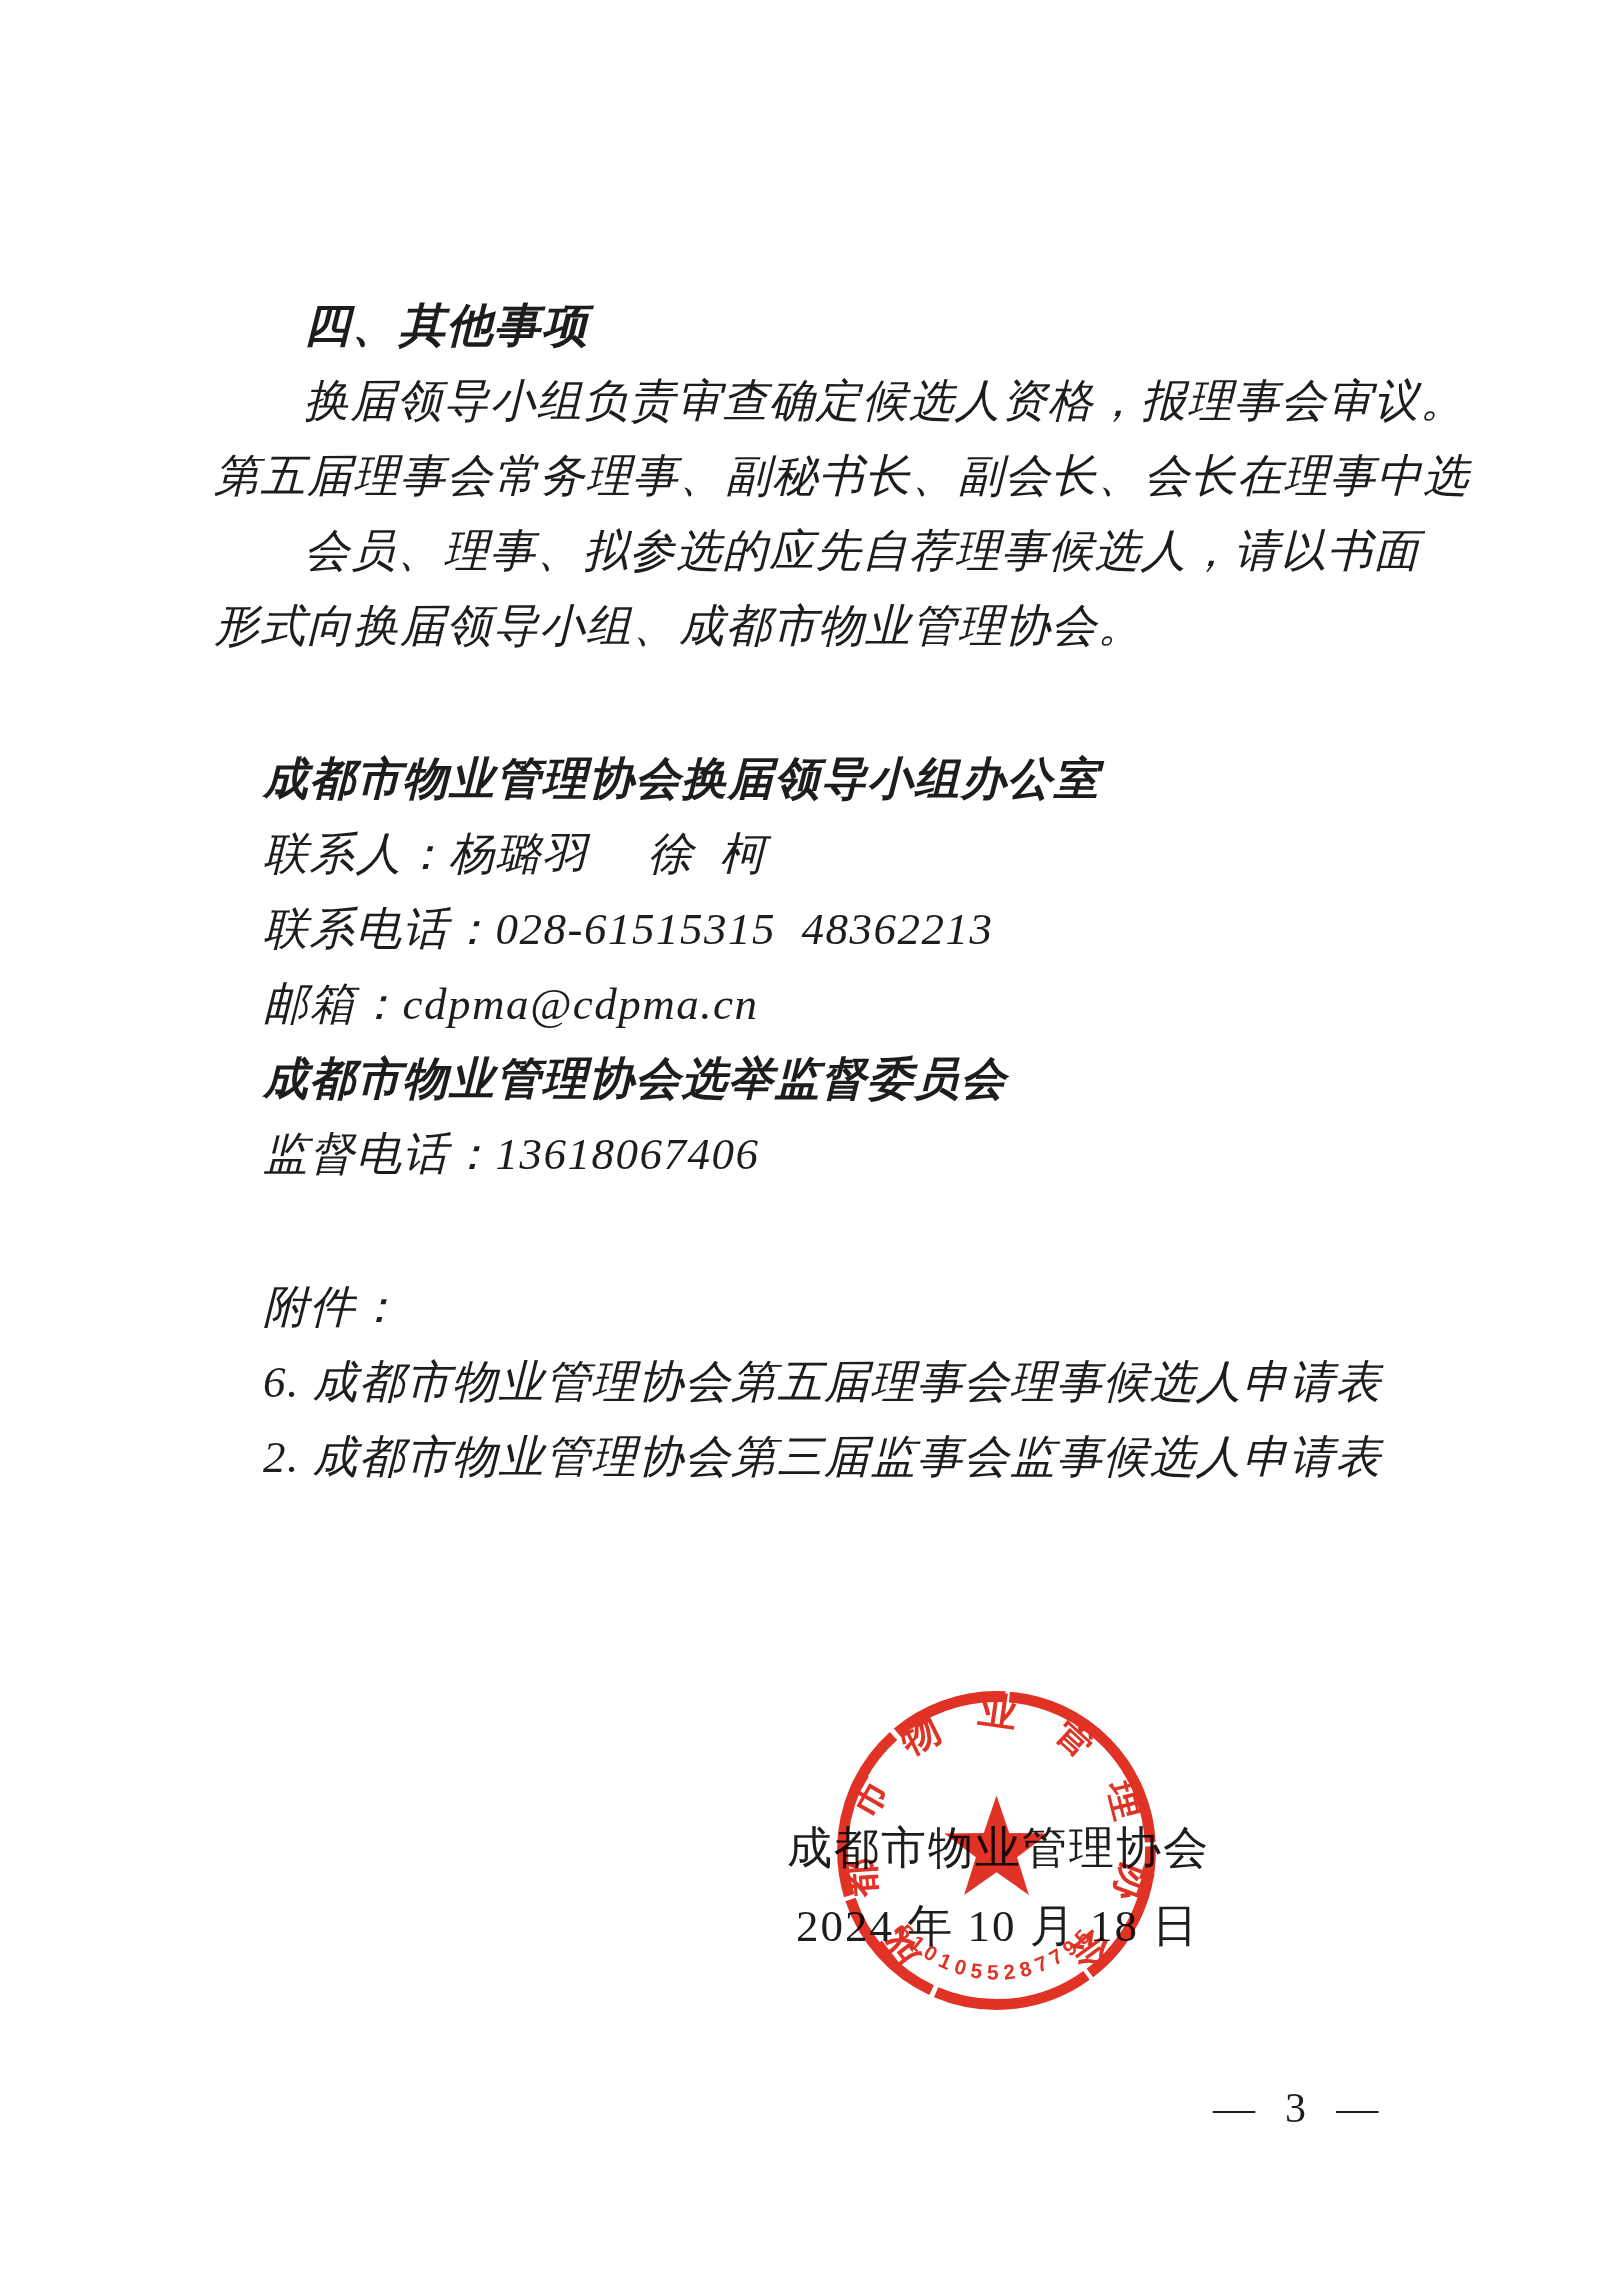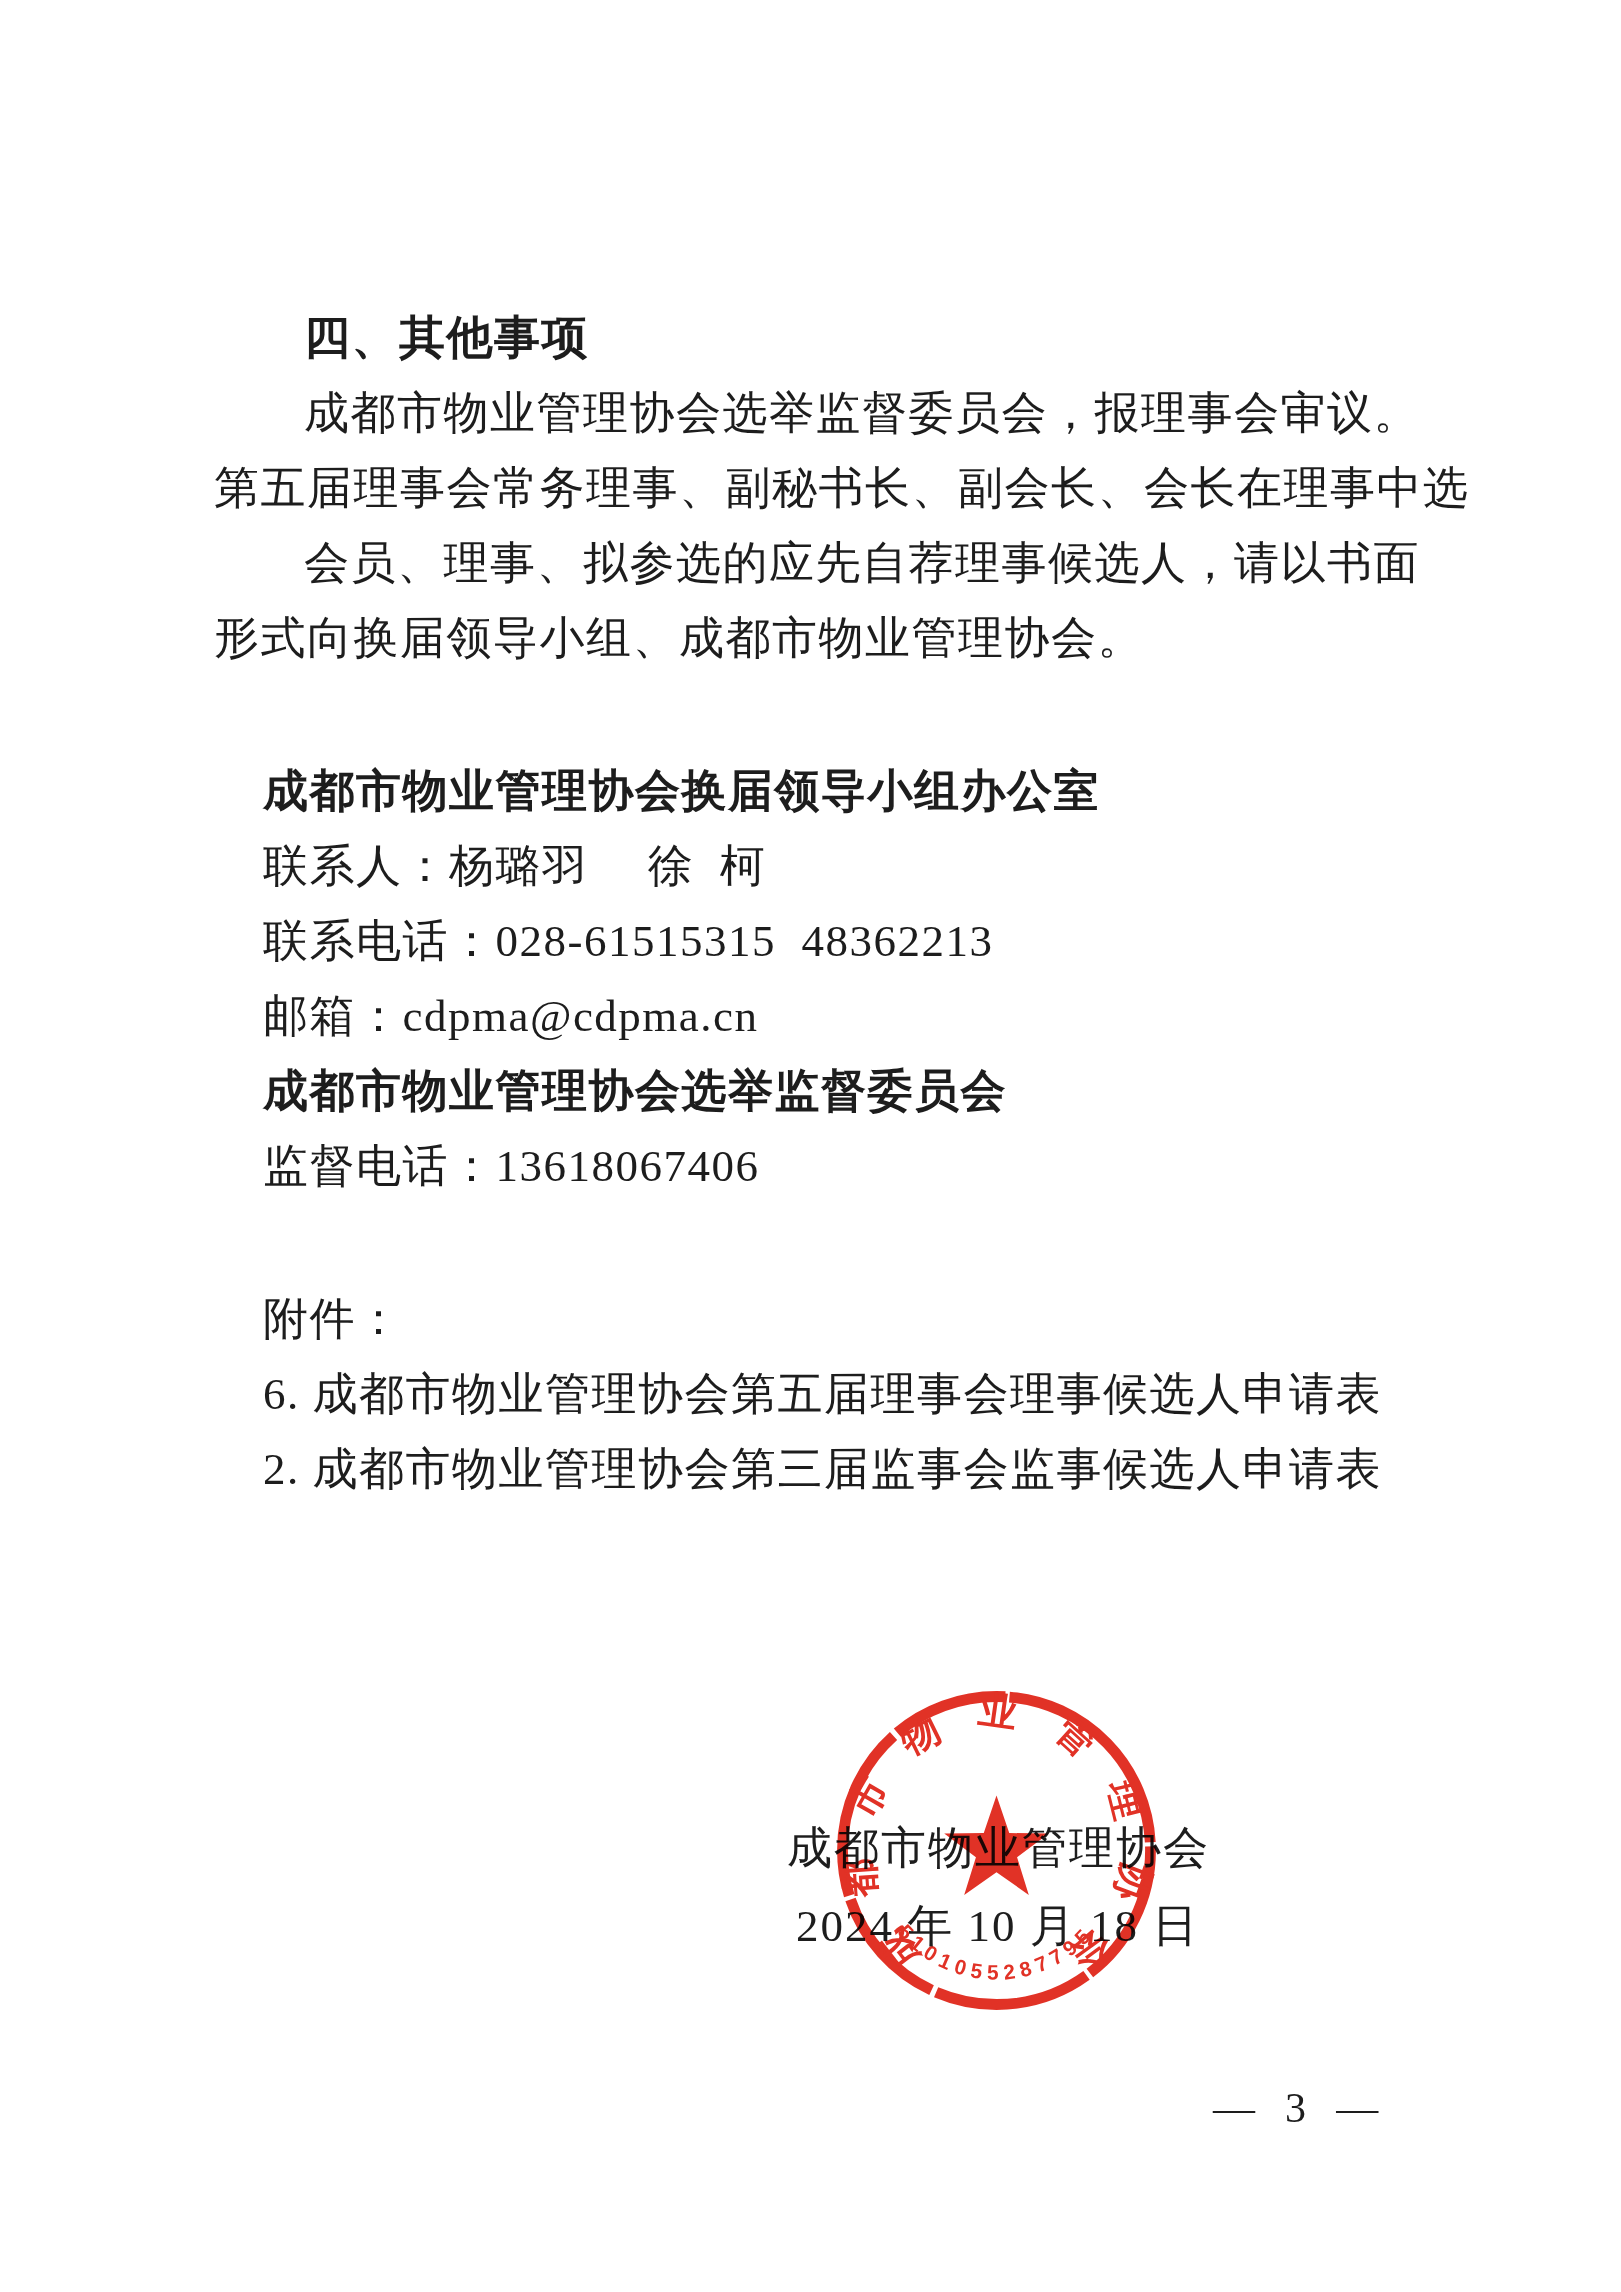--- a/index.html
+++ b/index.html
@@ -1,20 +1,20 @@
 <!DOCTYPE html>
 <html lang="zh"><head>
 <meta charset="utf-8">
 <style>
   html,body{margin:0;padding:0;background:#ffffff;}
   .page{
     position:relative;width:1621px;height:2293px;background:#ffffff;
     overflow:hidden;font-family:"Liberation Serif",serif;color:#1d1d1d;
   }
-  .flow{position:absolute;left:214px;top:298px;width:1313px;}
+  .flow{position:absolute;left:214px;top:286px;width:1313px;font-style:italic;}
   .g + .g{margin-top:78px;}
   .line{
     font-size:45px;height:75px;line-height:75px;
     letter-spacing:1.5px;white-space:pre;
   }
   .h{
     font-family:"Liberation Sans",sans-serif;font-weight:700;
     font-size:46px;height:78px;line-height:78px;
   }
   .ind1{padding-left:49px;}
@@ -30,21 +30,21 @@
 </style>
 </head>
 <body>
 
 <div class="page">
 
   <div class="flow">
     <div class="g">
       <div class="line h ind2">四、其他事项</div>
       <div>
-          <div class="line ind2">成都市物业管理协会选举监督委员会，报理事会审议。</div>
+          <div class="line ind2">换届领导小组负责审查确定候选人资格，报理事会审议。</div>
           <div class="line">第五届理事会常务理事、副秘书长、副会长、会长在理事中选</div>
           <div class="line ind2">会员、理事、拟参选的应先自荐理事候选人，请以书面</div>
           <div class="line">形式向换届领导小组、成都市物业管理协会。</div>
         </div>
     </div>
 
     <div class="g">
       <div>
           <div class="line ind1 b">成都市物业管理协会换届领导小组办公室</div>
           <div class="line ind1">联系人：杨璐羽　 徐  柯</div>

